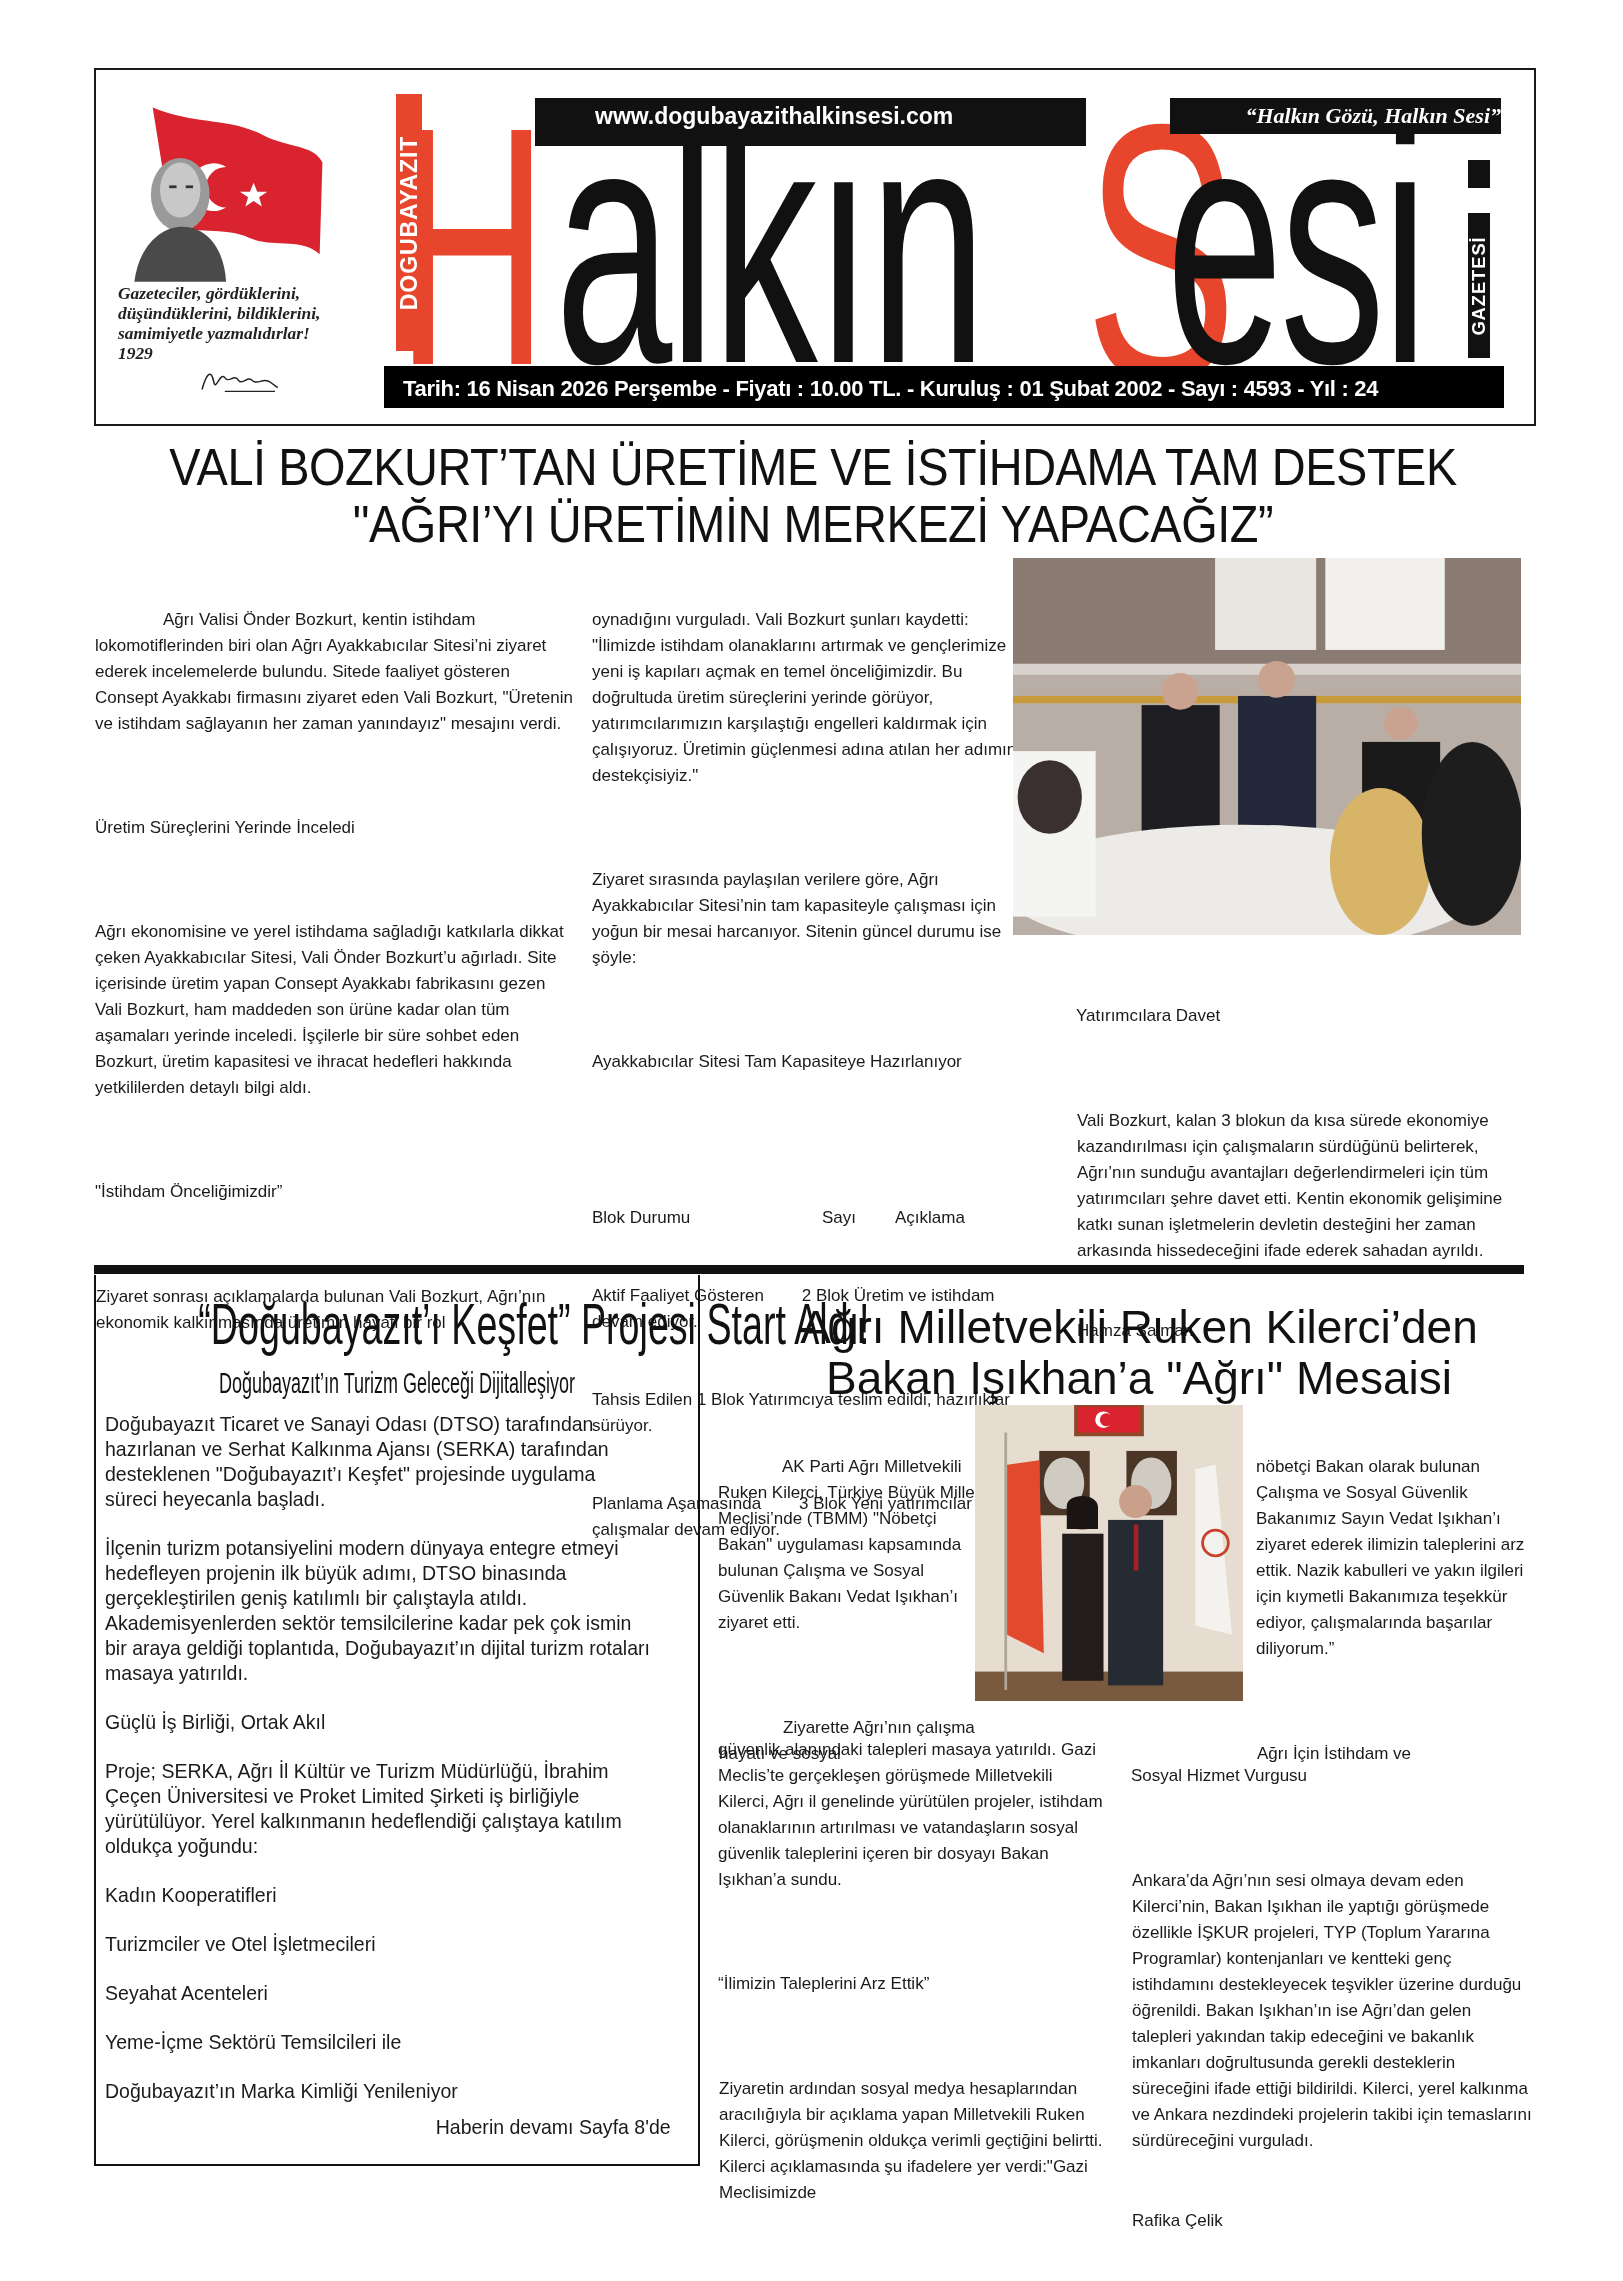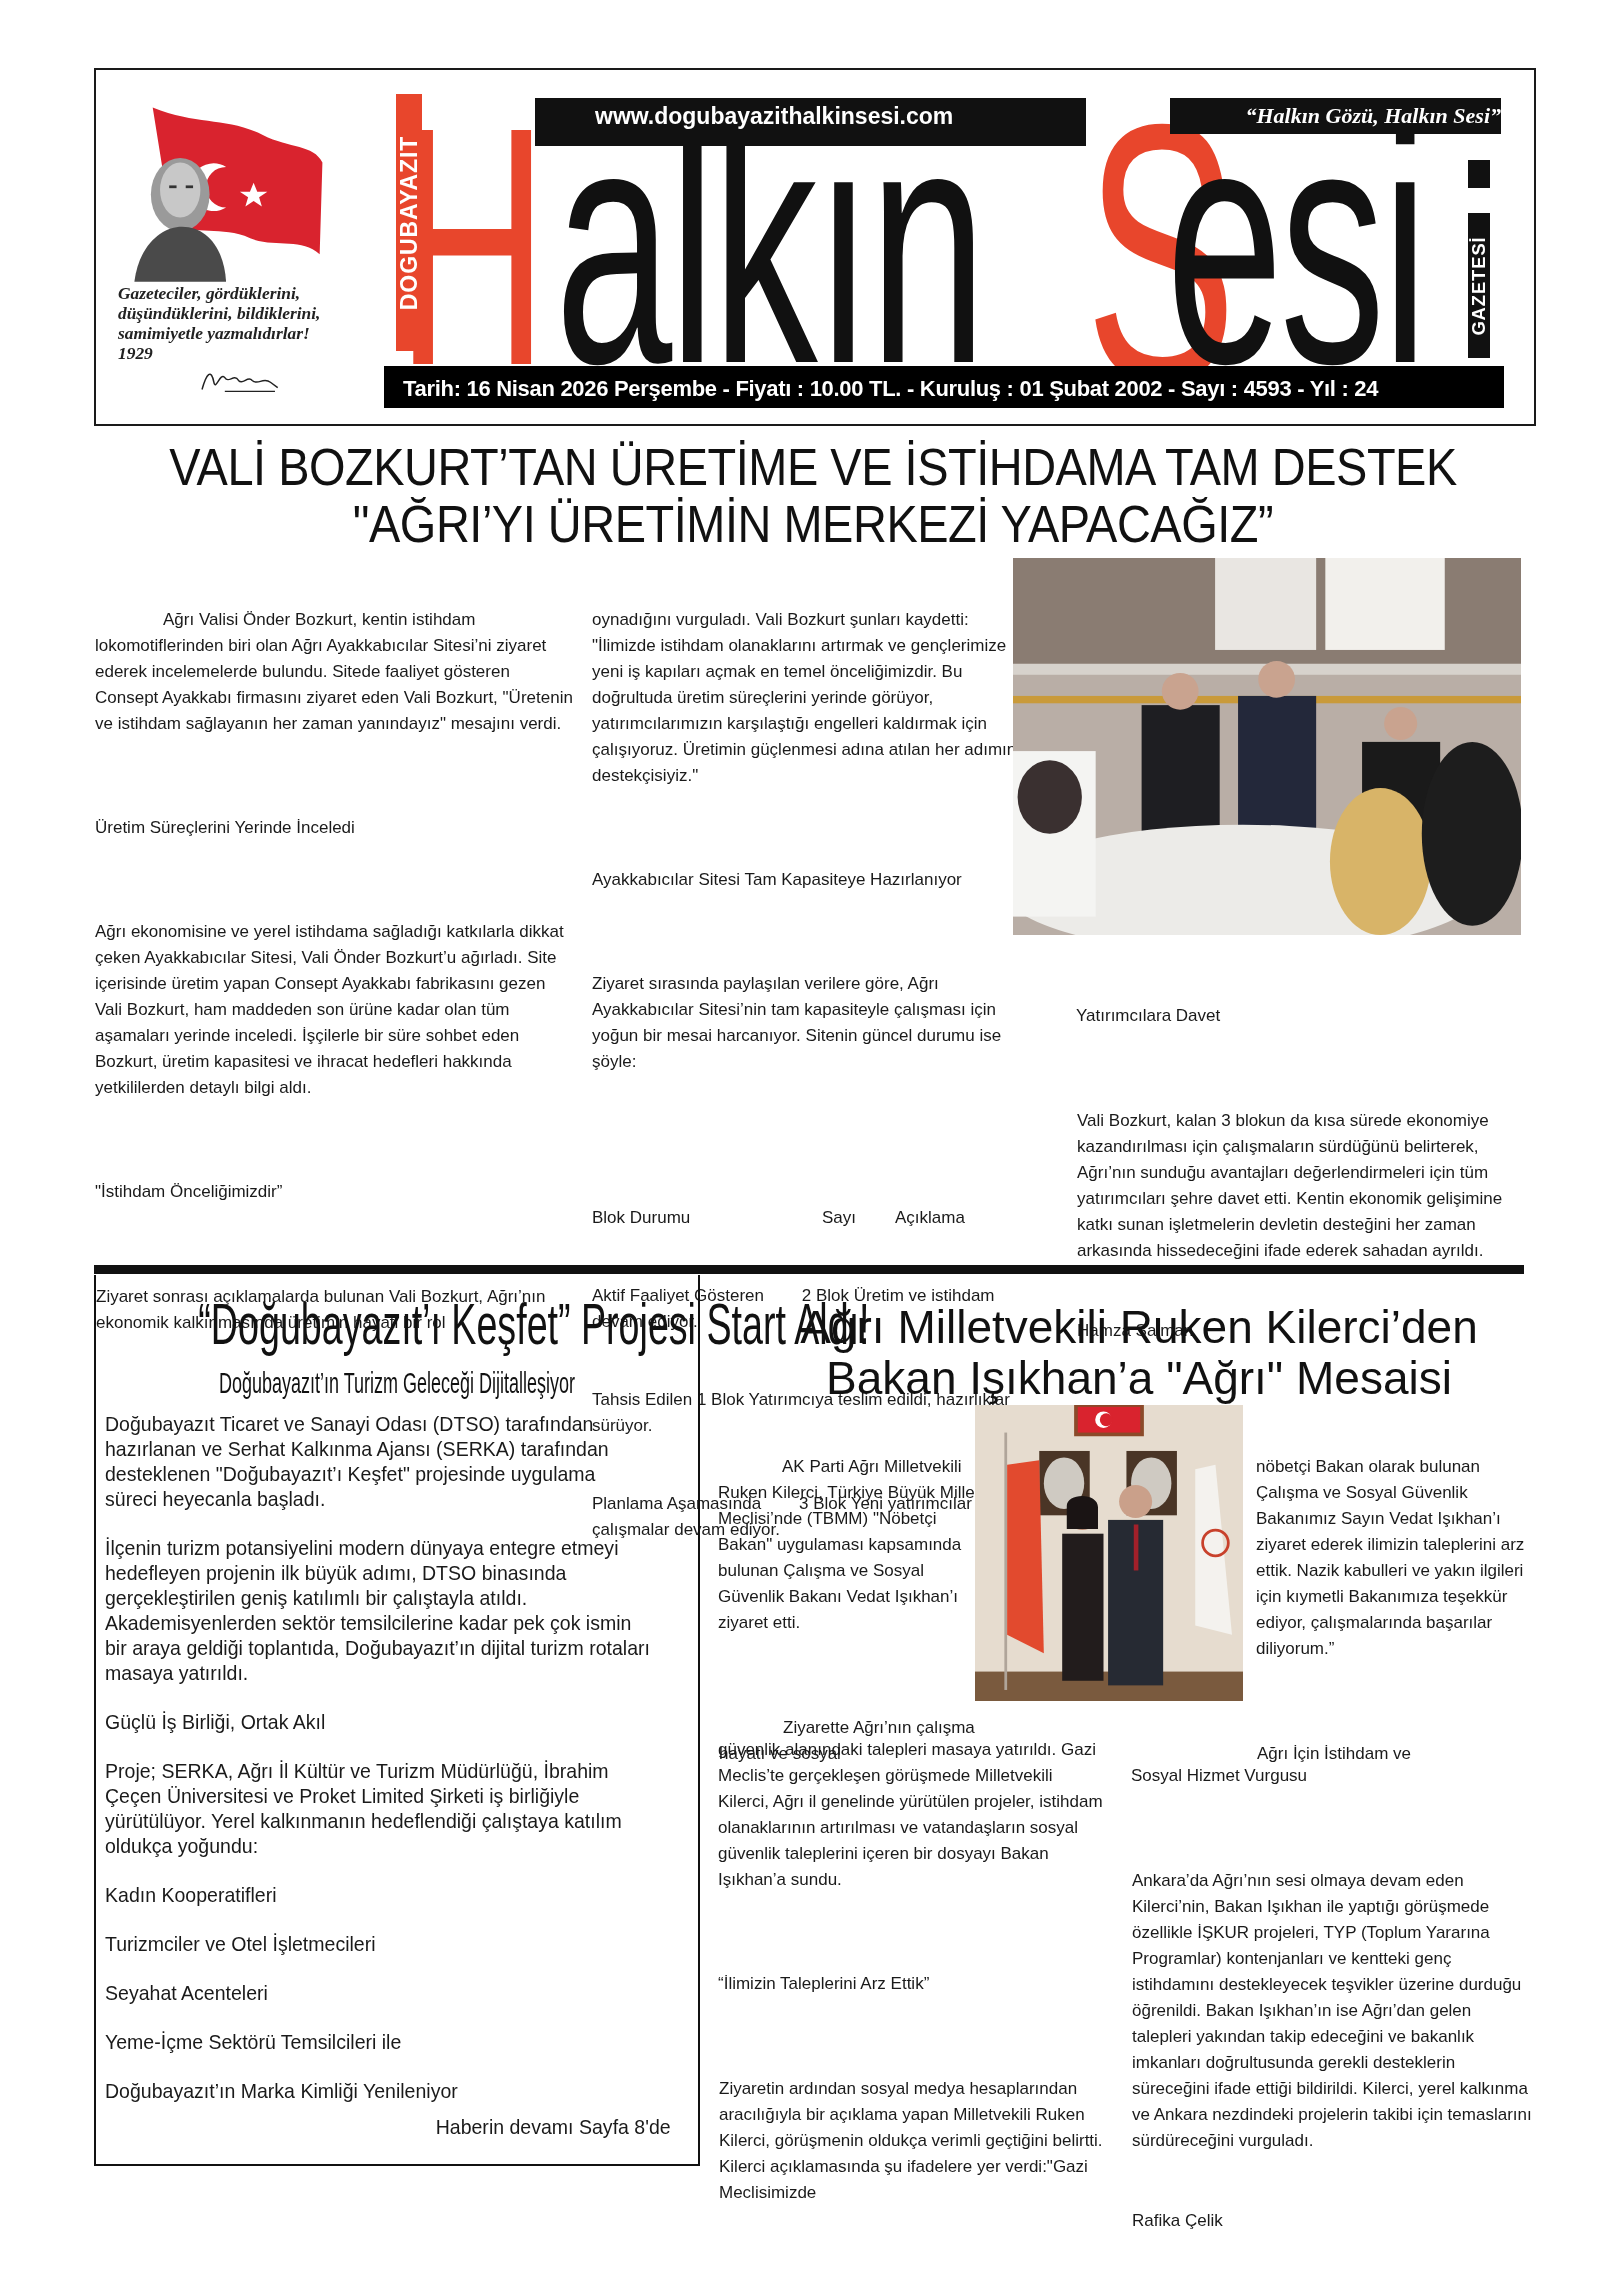--- a/index.html
+++ b/index.html
@@ -107,22 +107,22 @@
   <div class="col lead-col1">
     <p class="para"><span class="indent"></span><span>Ağrı Valisi Önder Bozkurt, kentin istihdam lokomotiflerinden biri olan Ağrı Ayakkabıcılar Sitesi’ni ziyaret ederek incelemelerde bulundu. Sitede faaliyet gösteren Consept Ayakkabı firmasını ziyaret eden Vali Bozkurt, "Üretenin ve istihdam sağlayanın her zaman yanındayız" mesajını verdi.</span></p>
     <p class="para">Üretim Süreçlerini Yerinde İnceledi</p>
     <p class="para">Ağrı ekonomisine ve yerel istihdama sağladığı katkılarla dikkat çeken Ayakkabıcılar Sitesi, Vali Önder Bozkurt’u ağırladı. Site içerisinde üretim yapan Consept Ayakkabı fabrikasını gezen Vali Bozkurt, ham maddeden son ürüne kadar olan tüm aşamaları yerinde inceledi. İşçilerle bir süre sohbet eden Bozkurt, üretim kapasitesi ve ihracat hedefleri hakkında yetkililerden detaylı bilgi aldı.</p>
     <p class="para">"İstihdam Önceliğimizdir”</p>
     <p class="para tight">Ziyaret sonrası açıklamalarda bulunan Vali Bozkurt, Ağrı’nın ekonomik kalkınmasında üretimin hayati bir rol</p>
   </div>
 
   <div class="col lead-col2">
     <p class="para">oynadığını vurguladı. Vali Bozkurt şunları kaydetti: "İlimizde istihdam olanaklarını artırmak ve gençlerimize yeni iş kapıları açmak en temel önceliğimizdir. Bu doğrultuda üretim süreçlerini yerinde görüyor, yatırımcılarımızın karşılaştığı engelleri kaldırmak için çalışıyoruz. Üretimin güçlenmesi adına atılan her adımın destekçisiyiz."</p>
+    <p class="para">Ziyaret sırasında paylaşılan verilere göre, Ağrı Ayakkabıcılar Sitesi’nin tam kapasiteyle çalışması için yoğun bir mesai harcanıyor. Sitenin güncel durumu ise şöyle:</p>
     <p class="para">Ayakkabıcılar Sitesi Tam Kapasiteye Hazırlanıyor</p>
-    <p class="para">Ziyaret sırasında paylaşılan verilere göre, Ağrı Ayakkabıcılar Sitesi’nin tam kapasiteyle çalışması için yoğun bir mesai harcanıyor. Sitenin güncel durumu ise şöyle:</p>
     <div>
       <div class="tab-row">
         <span>Blok Durumu</span>
         <span>Sayı</span>
         <span>Açıklama</span>
       </div>
       <div><span>Aktif Faaliyet Gösteren</span>&nbsp;&nbsp;&nbsp;&nbsp;&nbsp;&nbsp;&nbsp;&nbsp;<span>2 Blok</span> <span>Üretim ve istihdam devam ediyor.</span></div>
       <div><span>Tahsis Edilen</span> <span>1 Blok</span> <span>Yatırımcıya teslim edildi, hazırlıklar sürüyor.</span></div>
       <div><span>Planlama Aşamasında</span>&nbsp;&nbsp;&nbsp;&nbsp;&nbsp;&nbsp;&nbsp;&nbsp;<span>3 Blok</span> <span>Yeni yatırımcılar için çalışmalar devam ediyor.</span></div>
     </div>

